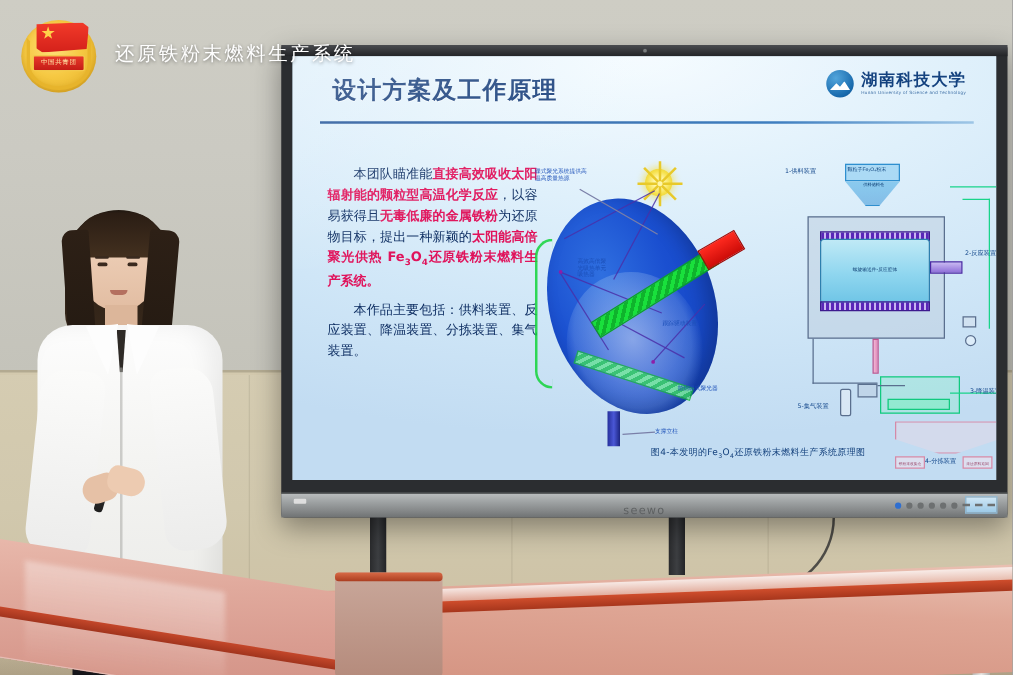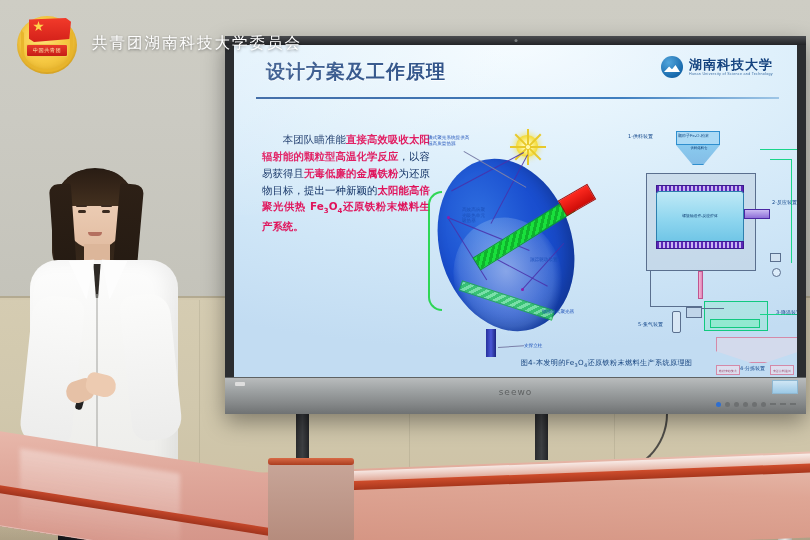--- a/index.html
+++ b/index.html
@@ -52,21 +52,21 @@
   .tv-bezel-top {
     position: absolute; left: 0; top: 0; width: 100%; height: 9px;
     background: linear-gradient(180deg,#4a4c50,#232427);
   }
   .tv-screen {
     position: absolute; left: 9px; top: 9px; right: 9px; bottom: 30px;
     background: #d6ecf8;
     overflow: hidden;
   }
   .tv-chin {
-    position: absolute; left: 0; bottom: 0; width: 100%; height: 37px;
+    position: absolute; left: 0; bottom: 0; width: 100%; height: 20px;
     background: linear-gradient(180deg,#b9bcbd 0%, #9ea2a3 35%, #86898a 70%, #6f7273 100%);
     border-top: 1px solid #5f6263;
     padding-left: 40px;
   }
   .tv-brand {
     position: absolute; left: 50%; top: 9px; transform: translateX(-50%);
     font-size: 9px; letter-spacing: 1px; color: #5e6162;
     font-family: "DejaVu Sans", sans-serif;
   }
   .tv-label-left {
@@ -597,20 +597,21 @@
             <div class="uni-names">
               <span class="uni-cn">湖南科技大学</span>
               <span class="uni-en">Hunan University of Science and Technology</span>
             </div>
           </div>
           <div class="title-rule"></div>
         </div>
 
         <div class="slide-text">
           <p><span>本团队瞄准能</span><span class="hl">直接高效吸收太阳辐射能的颗粒型高温化学反应</span><span>，以容易获得且</span><span class="hl">无毒低廉的金属铁粉</span><span>为还原物目标，提出一种新颖的</span><span class="hl"><span>太阳能高倍聚光供热 Fe</span><sub>3</sub><span>O</span><sub>4</sub><span>还原铁粉末燃料生产系统。</span></span></p>
+          <p>本作品主要包括：供料装置、反应装置、降温装置、分拣装置、集气装置。</p>
         </div>
 
         <div class="figure">
 
           <div class="dish-wrap">
             <div class="rim"></div>
             <div class="dish"></div>
             <div class="dish-inner"></div>
 
             <div class="sun">
@@ -766,17 +767,17 @@
     <div class="ccyl-emblem">
       <div class="ccyl-disc"></div>
       <div class="ccyl-wheat"></div>
       <div class="ccyl-flag"></div>
       <div class="ccyl-star"></div>
       <div class="ccyl-band">
         <span>中国共青团</span>
       </div>
     </div>
     <div class="banner-names">
-      <span class="banner-cn">共青团湖南科技大学委员会</span>
+      <span class="banner-cn">还原铁粉末燃料生产系统</span>
     </div>
   </div>
 
 </div>
 
 </body></html>

